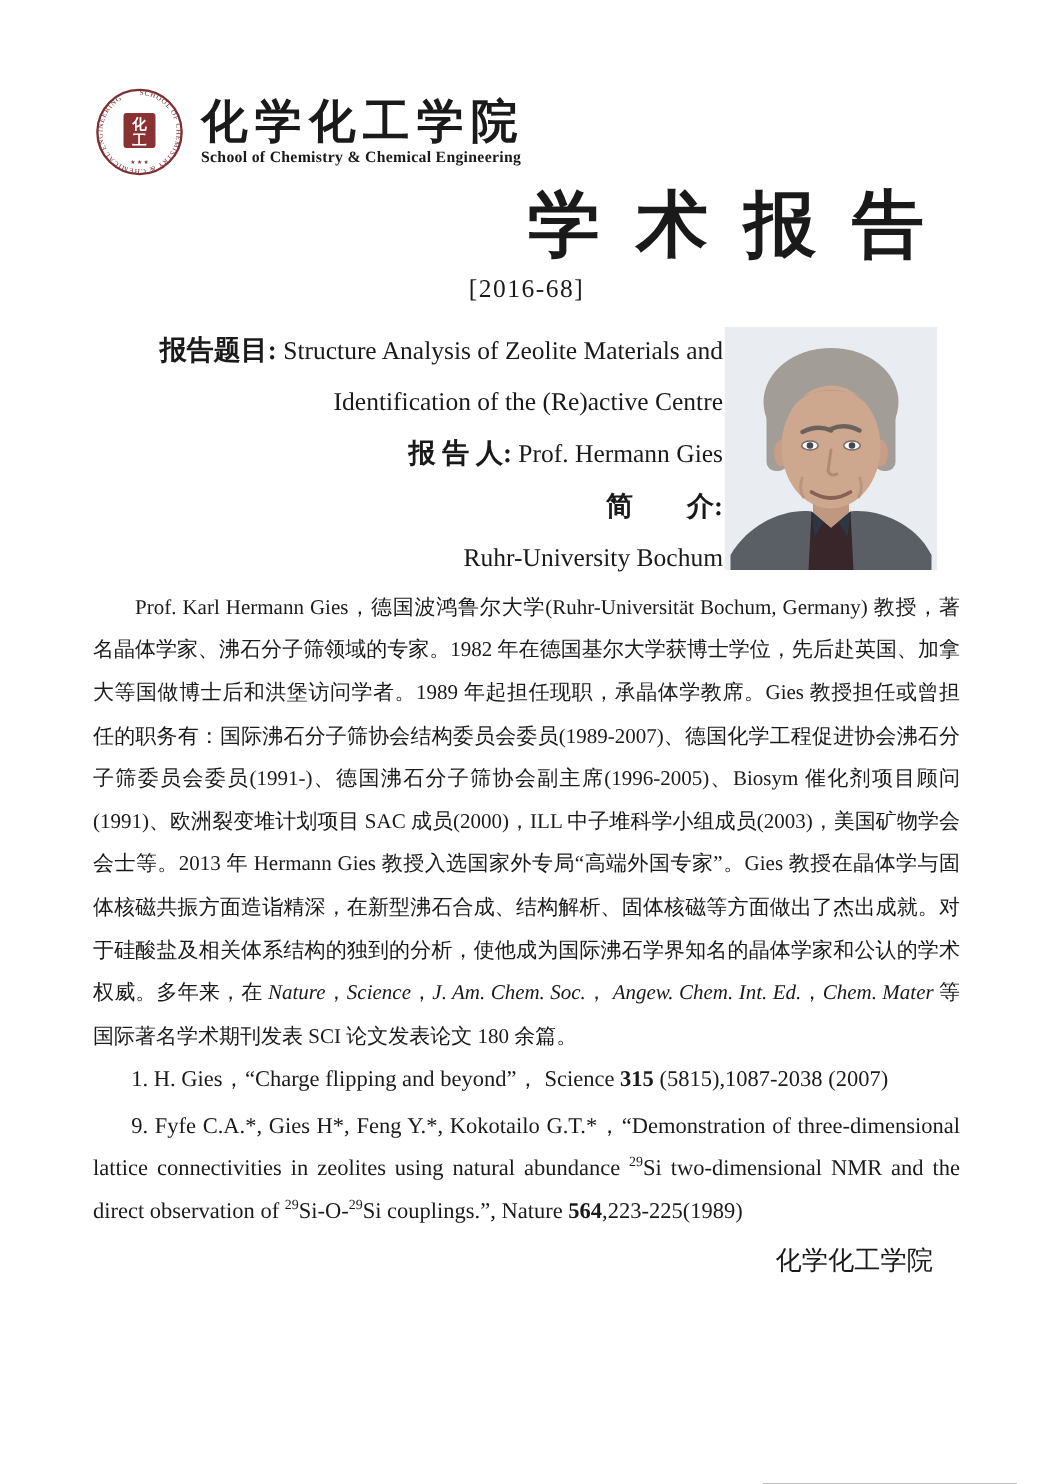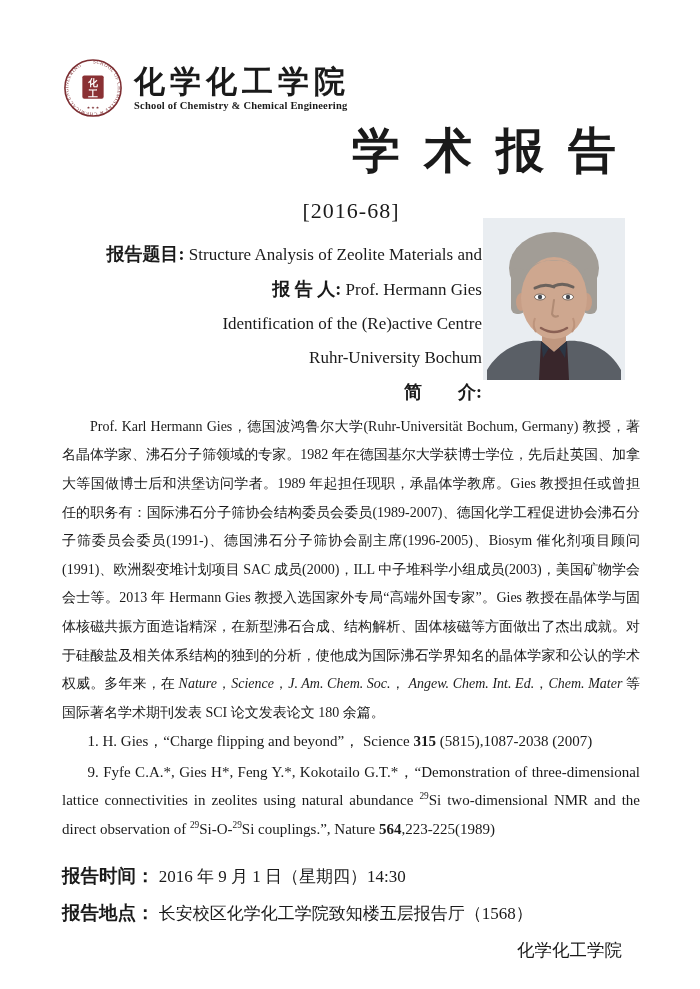--- a/index.html
+++ b/index.html
@@ -10,21 +10,21 @@
   }
   
   .logo-row{display:flex;align-items:center;gap:10px;height:64px;}
   .seal{width:62px;height:62px;flex:0 0 auto;}
   .org-cn{font-size:31px;font-weight:bold;letter-spacing:5px;line-height:1.05;
           font-family:"DejaVu Serif","Liberation Serif",serif;}
   .org-en{font-size:10.5px;font-weight:bold;margin-top:3px;letter-spacing:.2px;}
   .title{text-align:right;font-size:48px;font-weight:bold;letter-spacing:24px;
          text-indent:24px;margin-top:4px;line-height:1.12;
          font-family:"DejaVu Serif","Liberation Serif",serif;}
-  .issue{text-align:center;font-size:22px;margin-top:20px;letter-spacing:1px;}
+  .issue{text-align:center;font-size:17px;margin-top:5px;letter-spacing:1px;}
 
   
   .info{margin-top:13px;font-size:17px;width:420px;text-align:right;}
   .info .row{line-height:34px;}
   .lab{font-weight:bold;font-size:18px;display:inline-block;min-width:97px;}
   .val{font-size:17px;}
   .cont1{padding-left:104px;}
   .cont2{padding-left:108px;}
 
   
@@ -98,53 +98,43 @@
     <path d="M58,123 L71,134 L84,123 L86,162 L56,162 Z" fill="#39262b"></path>
     <path d="M58,123 L66,130 L60,140 Z" fill="#2c3644"></path>
     <path d="M84,123 L76,130 L82,140 Z" fill="#2c3644"></path>
   </svg>
 
   <div class="info">
     <div class="row">
       <span class="lab">报告题目:</span>
       <span class="val">Structure Analysis of Zeolite Materials and</span>
     </div>
+    <div class="row cont1">
+      <span class="val">Identification of the (Re)active Centre</span>
+    </div>
     <div class="row">
       <span class="lab">报 告 人:</span>
       <span class="val">Prof. Hermann Gies</span>
     </div>
-    <div class="row cont1">
-      <span class="val">Identification of the (Re)active Centre</span>
+    <div class="row">
+      <span class="lab">简　　介:</span>
     </div>
     <div class="row cont2">
       <span class="val">Ruhr-University Bochum</span>
-    </div>
-    <div class="row">
-      <span class="lab">简　　介:</span>
     </div>
   </div>
 
   <div class="bio">
     <p><span>Prof. Karl Hermann Gies，德国波鸿鲁尔大学(Ruhr-Universität Bochum, Germany) 教授，著名晶体学家、沸石分子筛领域的专家。1982 年在德国基尔大学获博士学位，先后赴英国、加拿大等国做博士后和洪堡访问学者。1989 年起担任现职，承晶体学教席。Gies 教授担任或曾担任的职务有：国际沸石分子筛协会结构委员会委员(1989-2007)、德国化学工程促进协会沸石分子筛委员会委员(1991-)、德国沸石分子筛协会副主席(1996-2005)、Biosym 催化剂项目顾问(1991)、欧洲裂变堆计划项目 SAC 成员(2000)，ILL 中子堆科学小组成员(2003)，美国矿物学会会士等。2013 年 Hermann Gies 教授入选国家外专局“高端外国专家”。Gies 教授在晶体学与固体核磁共振方面造诣精深，在新型沸石合成、结构解析、固体核磁等方面做出了杰出成就。对于硅酸盐及相关体系结构的独到的分析，使他成为国际沸石学界知名的晶体学家和公认的学术权威。多年来，在 </span><span class="i">Nature</span><span>，</span><span class="i">Science</span><span>，</span><span class="i">J. Am. Chem. Soc.</span><span>， </span><span class="i">Angew. Chem. Int. Ed.</span><span>，</span><span class="i">Chem. Mater</span><span> 等国际著名学术期刊发表 SCI 论文发表论文 180 余篇。</span></p>
   </div>
 
   <div class="refs">
     <p><span>1.  H. Gies，“Charge flipping and beyond”， Science </span><span class="b">315</span><span> (5815),1087-2038 (2007)</span></p>
     <p><span>9. Fyfe C.A.*, Gies H*, Feng Y.*, Kokotailo G.T.*，“Demonstration of three-dimensional lattice connectivities in zeolites using natural abundance </span><sup>29</sup><span>Si two-dimensional NMR and the direct observation of </span><sup>29</sup><span>Si-O-</span><sup>29</sup><span>Si couplings.”, Nature </span><span class="b">564</span><span>,223-225(1989)</span></p>
   </div>
 
-  <div class="meta">
-    <div class="row">
-      <span class="lab2">报告时间：</span>
-      <span class="val">2016 年 9 月 1 日（星期四）14:30</span>
-    </div>
-    <div class="row">
-      <span class="lab2">报告地点：</span>
-      <span class="val">长安校区化学化工学院致知楼五层报告厅（1568）</span>
-    </div>
-  </div>
 
   <div class="closing">
     <div class="sig">化学化工学院</div>
 
   </div>
 
 </div>
 
 </body></html>

